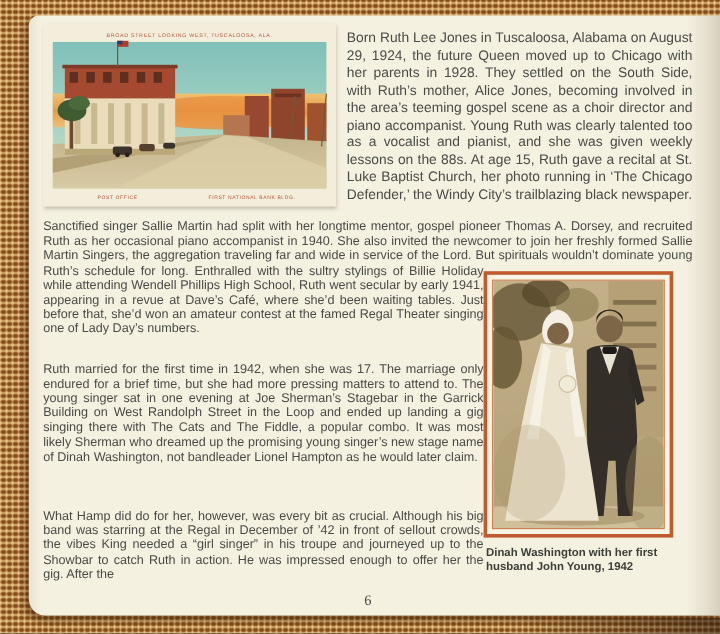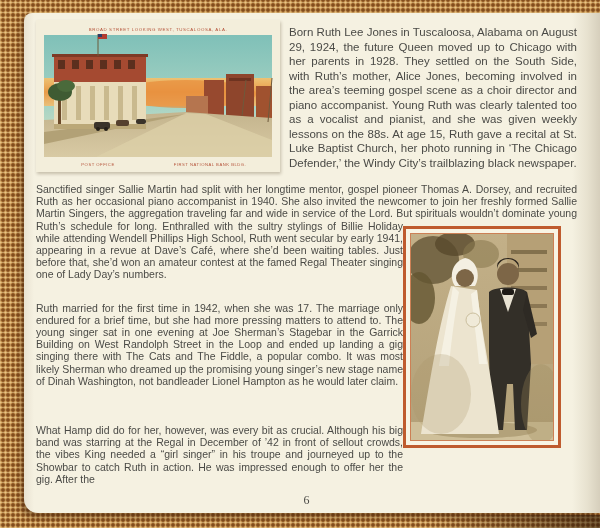--- a/index.html
+++ b/index.html
@@ -204,20 +204,21 @@
                 <path d="M66,56 C70,90 74,115 76,130 L68,130 C66,108 62,80 60,60 Z" fill="#f7f3e6" opacity="0.85"></path>
                 <circle cx="62" cy="86" r="7" fill="#f0ead8"></circle>
                 <circle cx="62" cy="86" r="7" fill="none" stroke="#cbbf9e" stroke-width="1"></circle>
               </g>
 
               <ellipse cx="30" cy="160" rx="30" ry="40" fill="#a89468" opacity="0.25"></ellipse>
               <ellipse cx="130" cy="170" rx="20" ry="40" fill="#9c8858" opacity="0.3"></ellipse>
             </svg>
           </div>
         </div>
+        <div class="photo-caption">Dinah Washington with her first husband John Young, 1942</div>
       </div>
 
       <p class="para"><span>Sanctified singer Sallie Martin had split with her longtime mentor, gospel pioneer Thomas A. Dorsey, and recruited Ruth as her occasional piano accompanist in 1940. She also invited the newcomer to join her freshly formed Sallie Martin Singers, the aggregation traveling far and wide in service of the Lord. But spirituals wouldn’t dominate young </span><span>Ruth’s schedule for long. Enthralled with the sultry stylings of Billie Holiday while attending Wendell Phillips High School, Ruth went secular by early 1941, appearing in a revue at Dave’s Café, where she’d been waiting tables. Just before that, she’d won an amateur contest at the famed Regal Theater singing one of Lady Day’s numbers.</span></p>
 
       <p class="para tight">Ruth married for the first time in 1942, when she was 17. The marriage only endured for a brief time, but she had more pressing matters to attend to. The young singer sat in one evening at Joe Sherman’s Stagebar in the Garrick Building on West Randolph Street in the Loop and ended up landing a gig singing there with The Cats and The Fiddle, a popular combo. It was most likely Sherman who dreamed up the promising young singer’s new stage name of Dinah Washington, not bandleader Lionel Hampton as he would later claim.</p>
 
       <p class="para last">What Hamp did do for her, however, was every bit as crucial. Although his big band was starring at the Regal in December of ’42 in front of sellout crowds, the vibes King needed a “girl singer” in his troupe and journeyed up to the Showbar to catch Ruth in action. He was impressed enough to offer her the gig. After the</p>
 
       <div class="page-number">6</div>
     </div>

